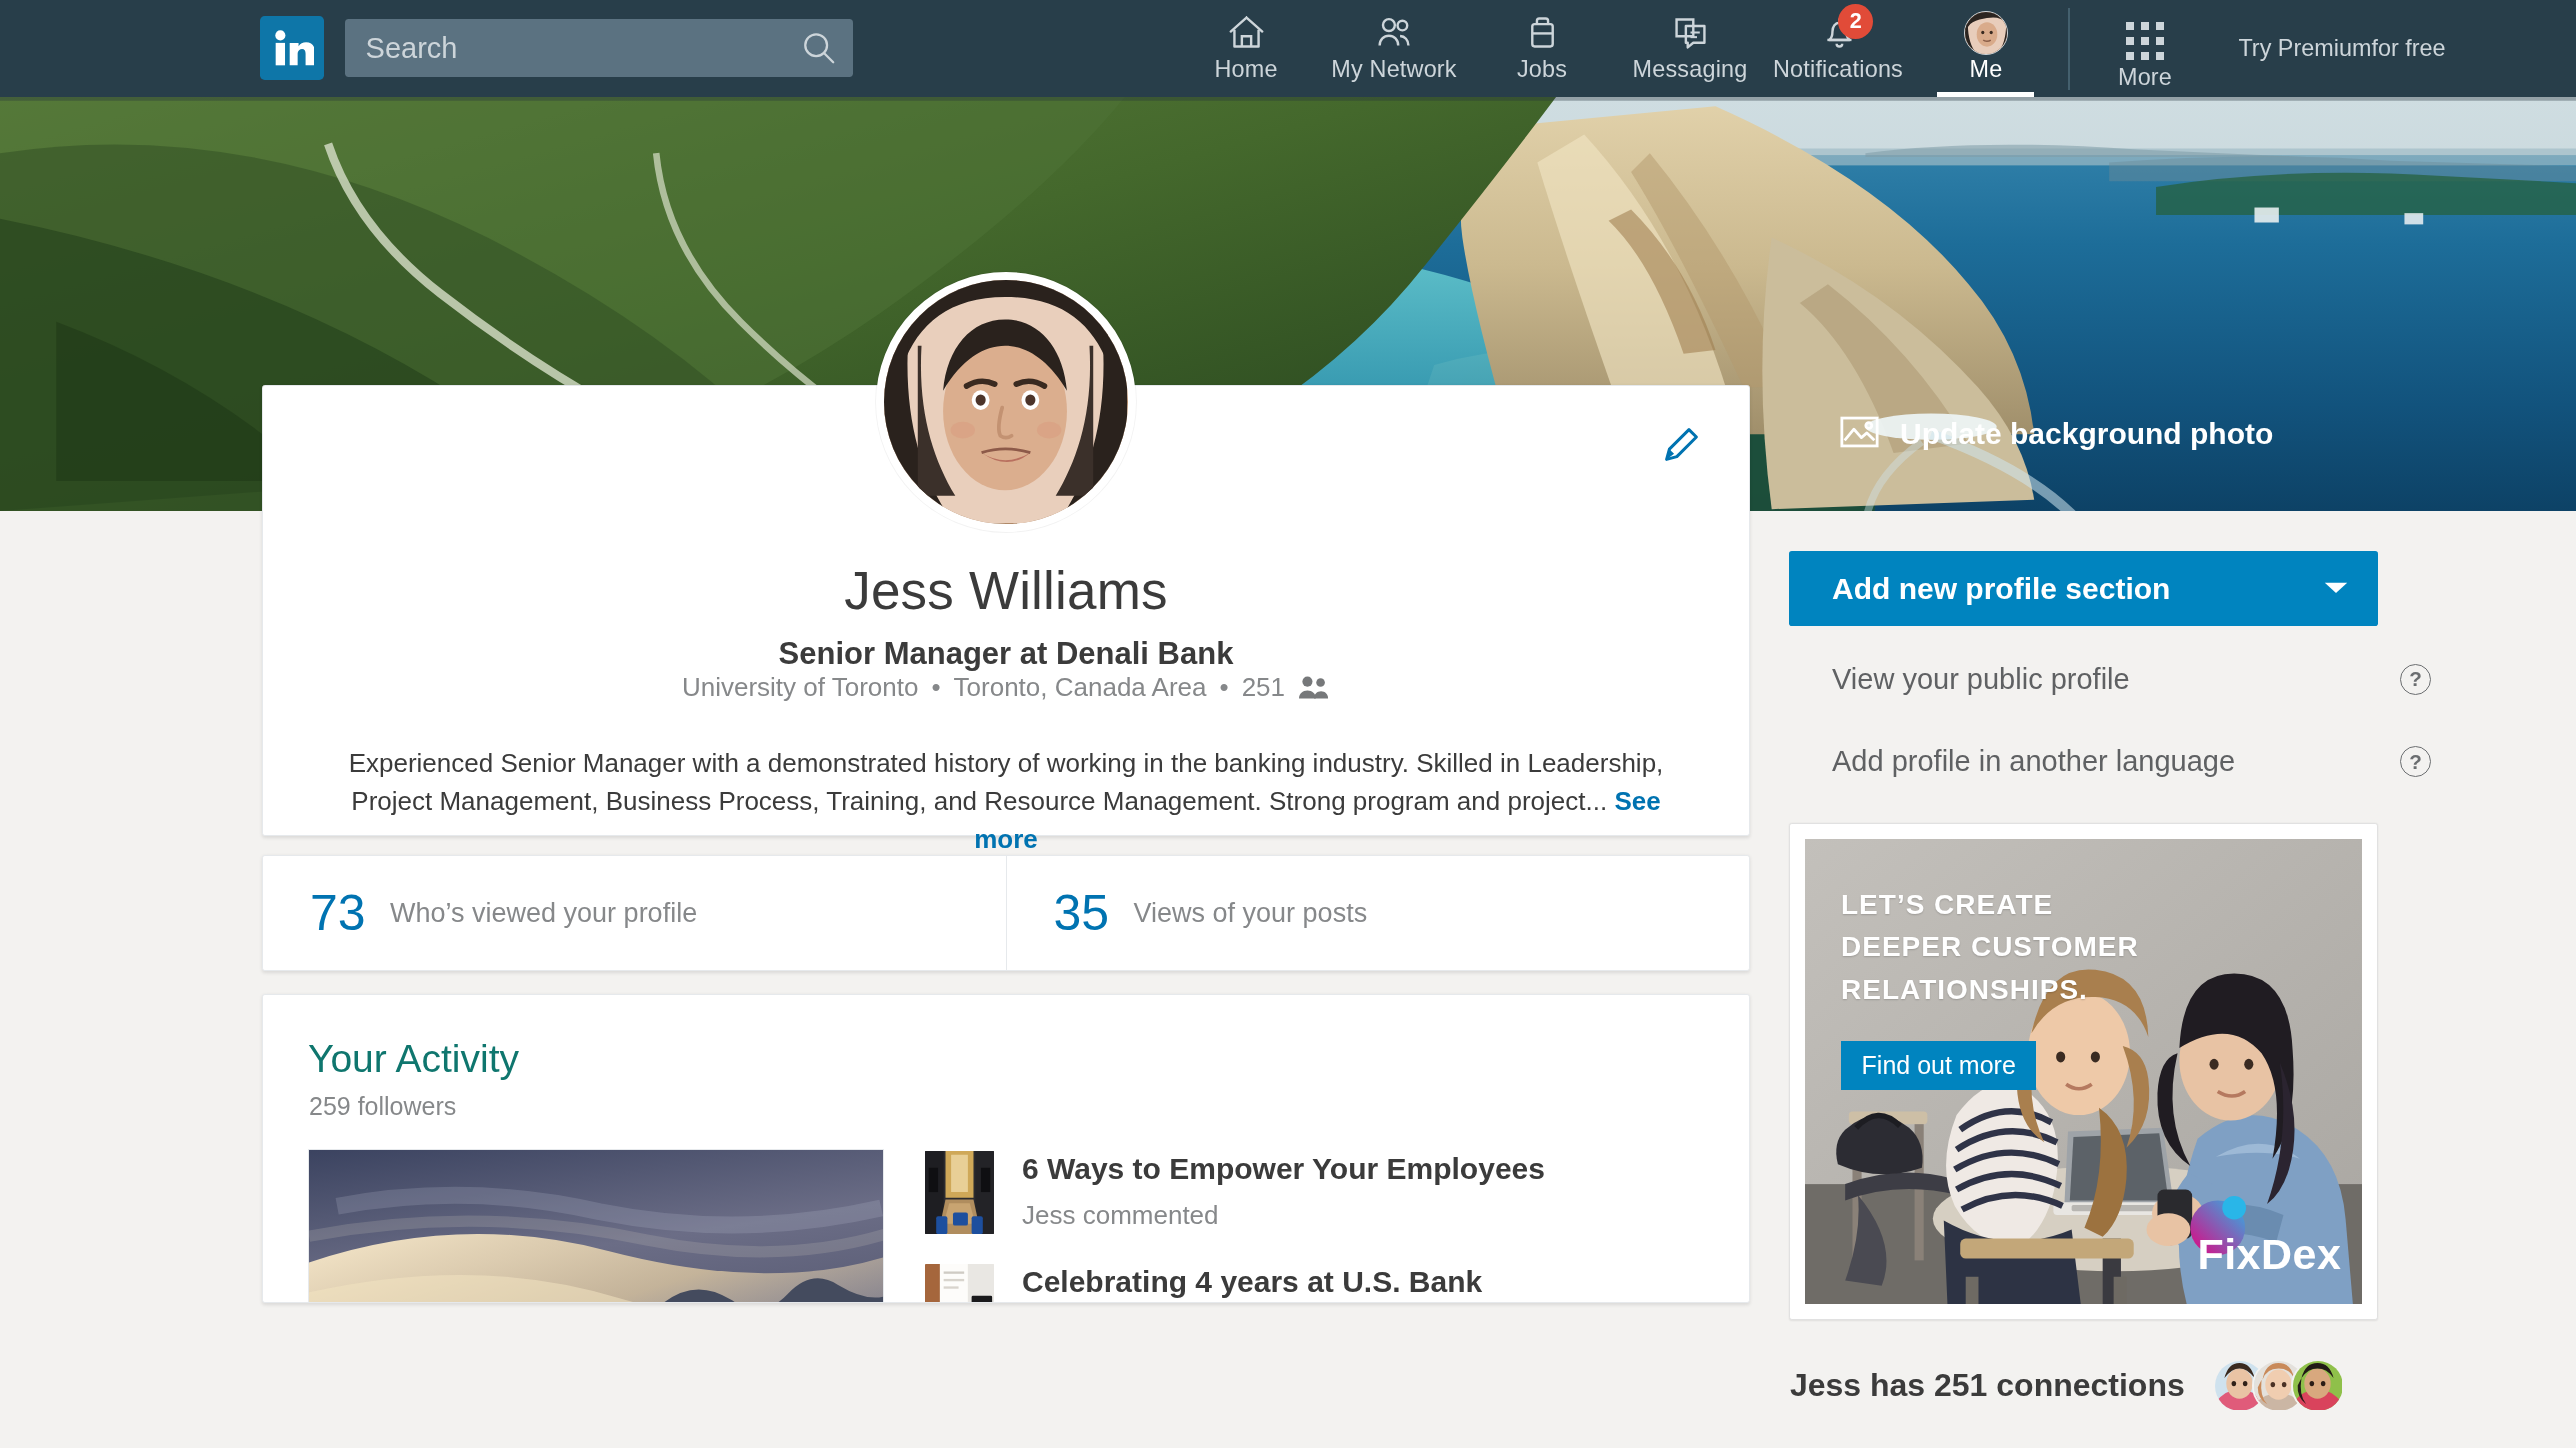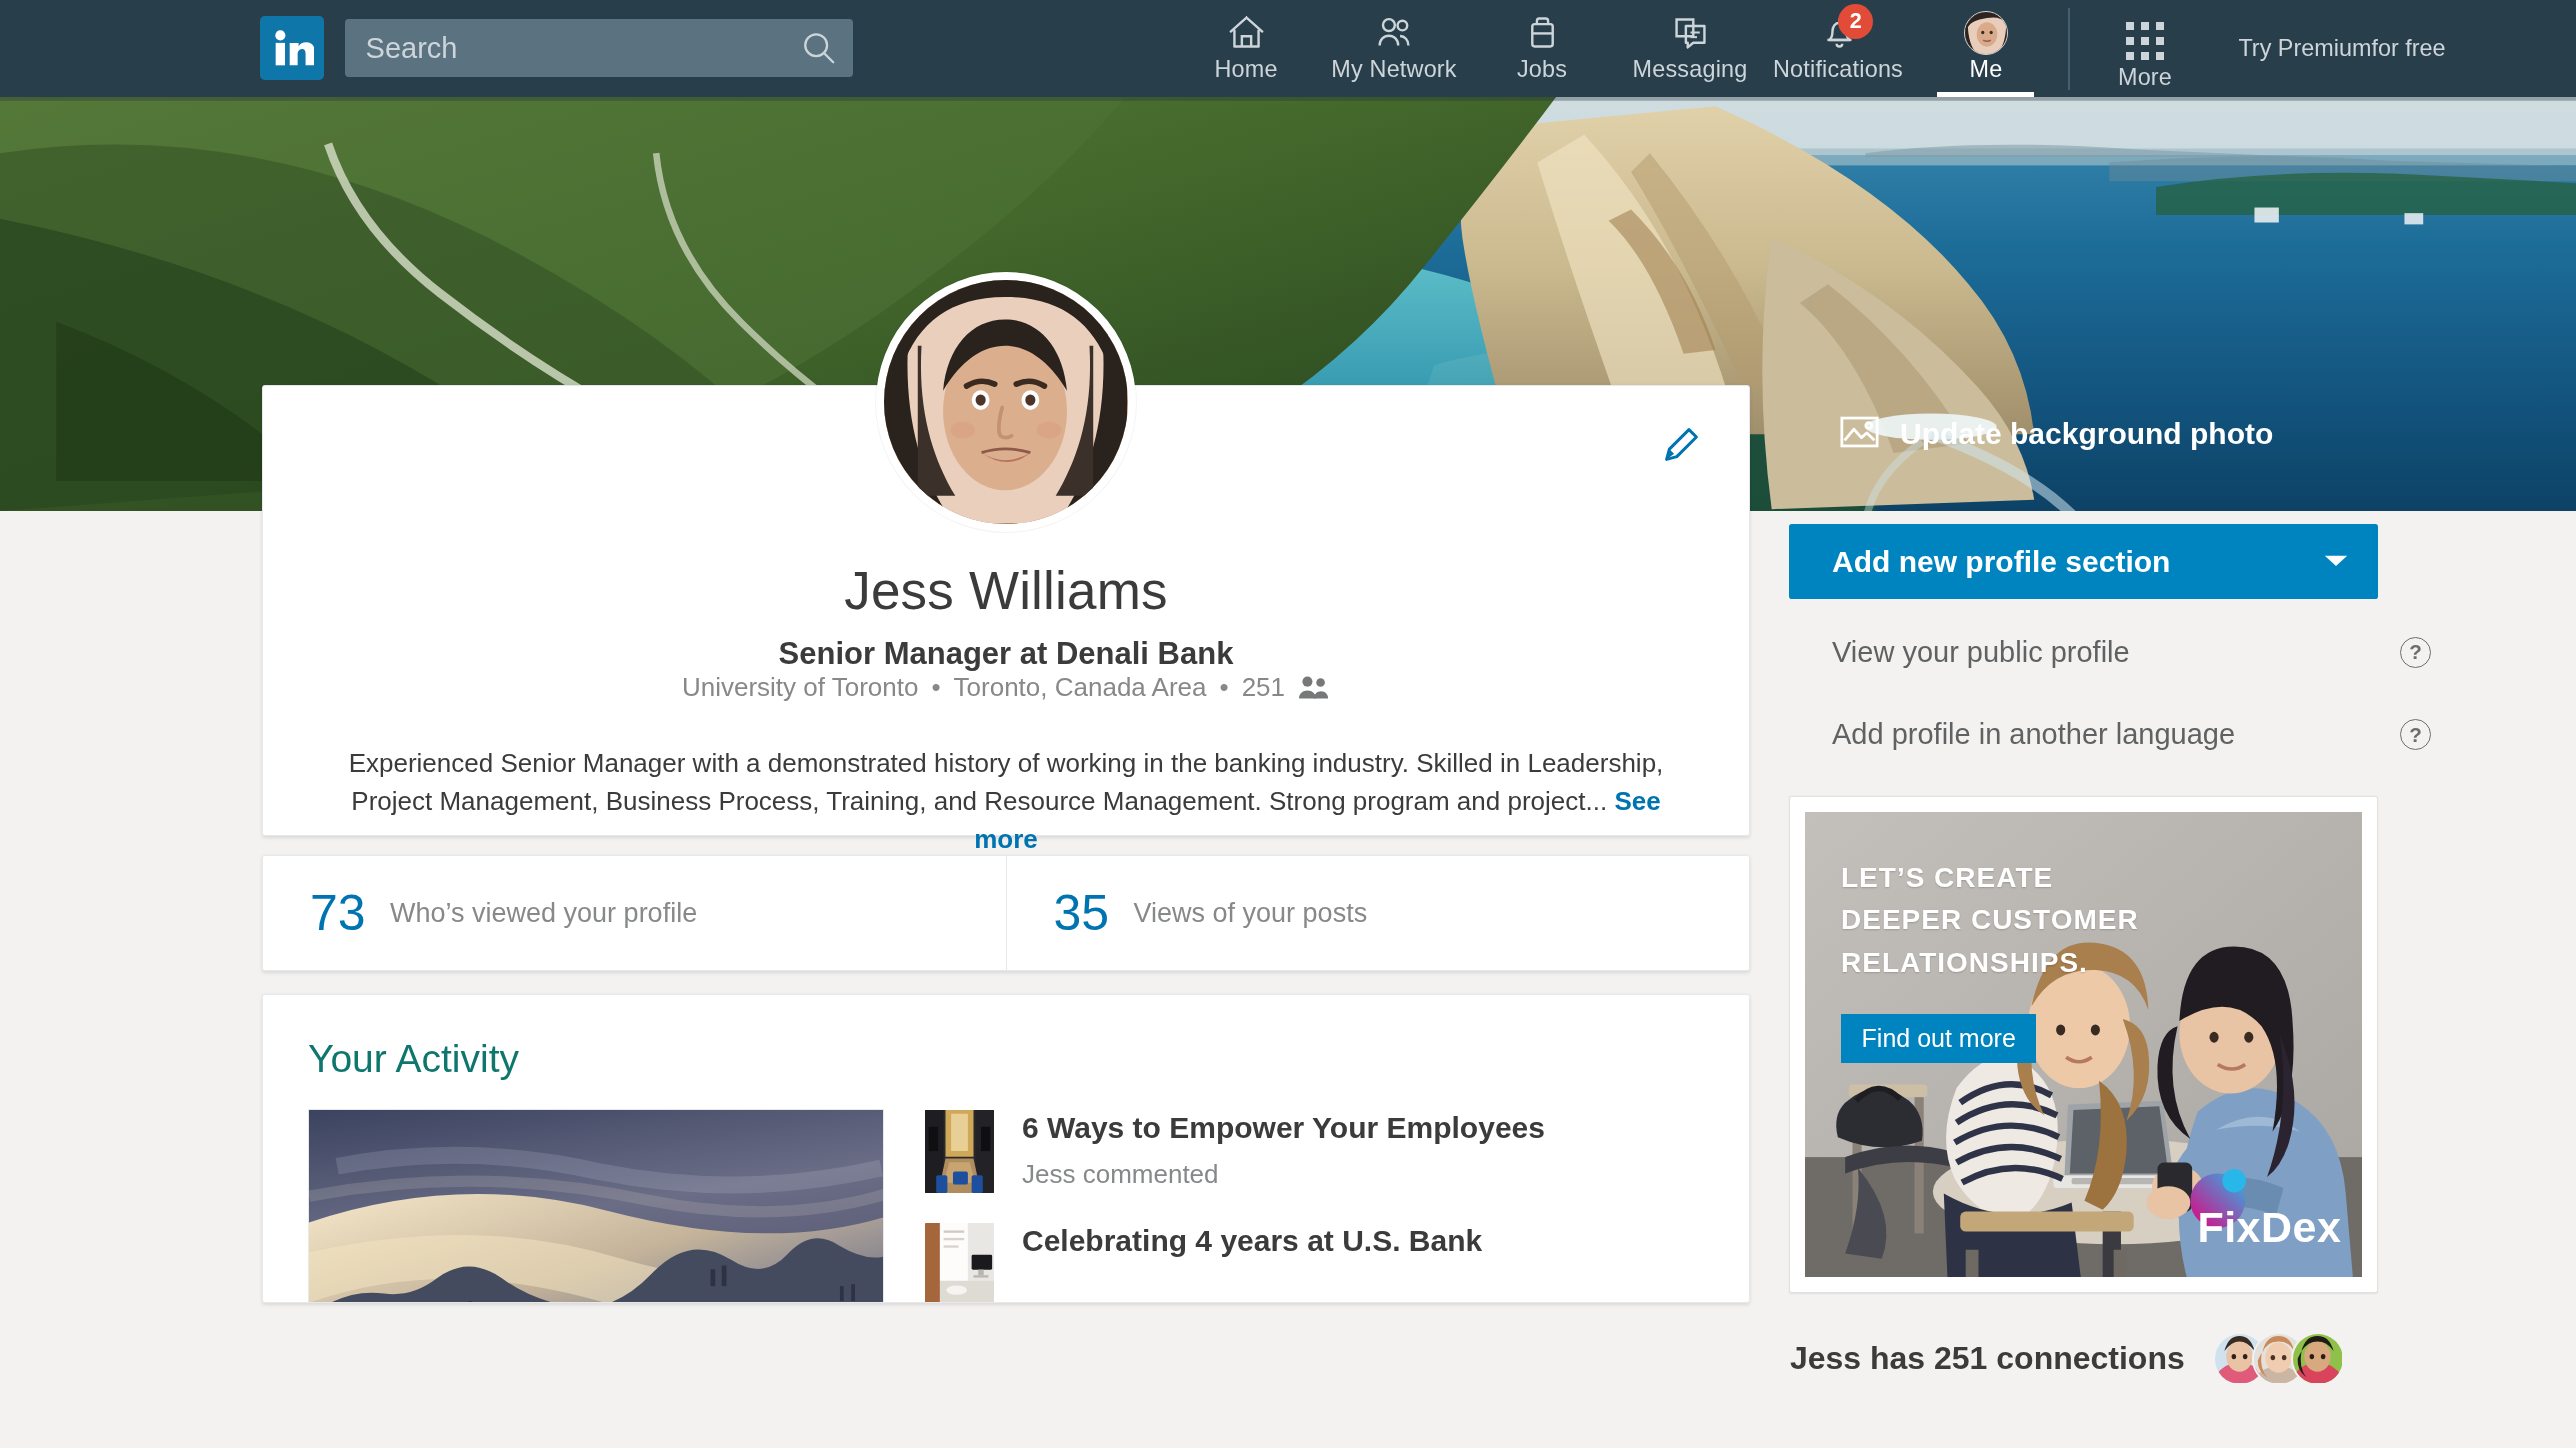--- a/index.html
+++ b/index.html
@@ -196,21 +196,21 @@
   .act-hero { width: 576px; height: 281px; border: 0.9px solid #e6e9ec; overflow: hidden; flex: none; }
   .act-hero svg { display:block; width: 576px; height: 281px; }
   .act-list { flex: 1; padding-top: 1.9px; }
   .act-item { display:flex; gap: 28px; margin-bottom: 30px; cursor: pointer; }
   .act-thumb { width: 69px; height: 83px; flex: none; overflow: hidden; border-radius: 0.9px; }
   .act-thumb svg { display:block; width:69px; height:83px; }
   .act-txt .t { font-size: 30px; color: #3b3b3b; font-weight: bold; line-height: 1.2; }
   .act-txt .s { font-size: 26px; color: #86888a; margin-top: 13px; }
 
   
-  .right-col { position: absolute; left: 1789px; top: 524px; width: 673px; }
+  .right-col { position: absolute; left: 1789px; top: 551px; width: 673px; }
   .add-section-btn {
     width: 589px; height: 75px;
     background: #0084bf; border: none; border-radius: 2.8px;
     display:flex; align-items:center; justify-content: space-between;
     padding: 0 28px 0 43px;
     cursor:pointer;
   }
   .add-section-btn .lbl { color:#fff; font-size: 30px; font-weight: bold; }
   .side-link {
     margin-top: 24.4px; height: 58px;
@@ -550,20 +550,21 @@
       <span class="cap">Who’s viewed your profile</span>
     </div>
     <div class="stat">
       <span class="num">35</span>
       <span class="cap">Views of your posts</span>
     </div>
   </div>
 
   <div class="card activity-card">
     <div class="act-title">Your Activity</div>
+    <div class="act-followers">259 followers</div>
 
     <div class="act-body">
 
       <div class="act-hero">
         <svg viewBox="0 0 614 300" preserveAspectRatio="none" aria-hidden="true">
           <defs>
             <linearGradient id="skyA" x1="0" y1="0" x2="0.3" y2="1">
               <stop offset="0" stop-color="#3b4360"></stop>
               <stop offset="0.45" stop-color="#6b6d86"></stop>
               <stop offset="1" stop-color="#4d5068"></stop>

